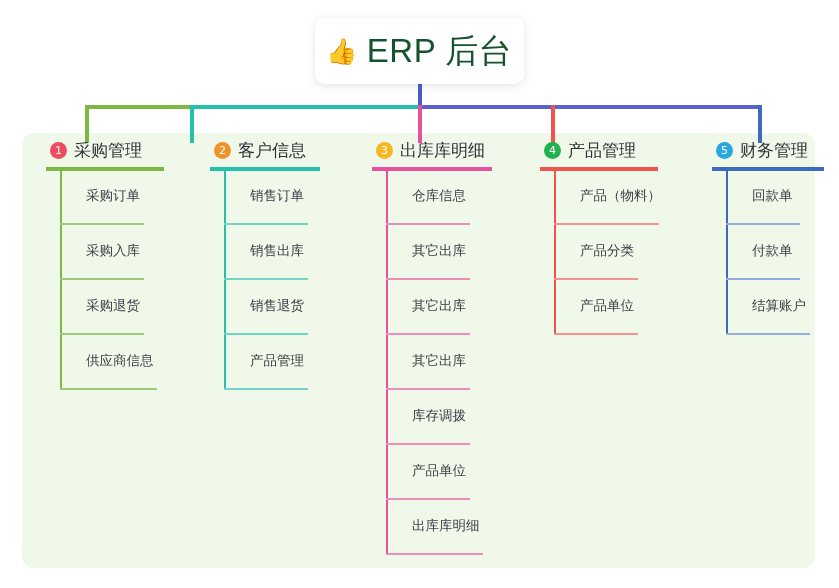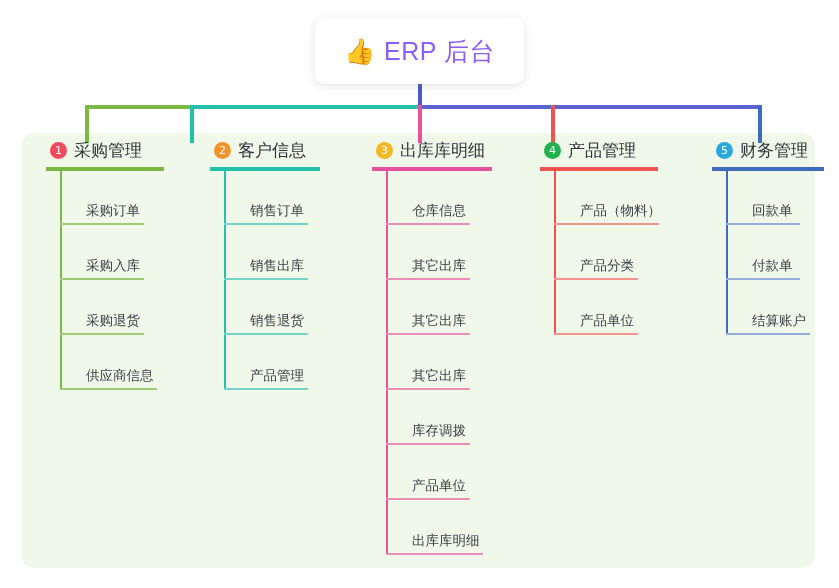--- a/index.html
+++ b/index.html
@@ -30,22 +30,22 @@
     justify-content: center;
     gap: 9px;
     z-index: 5;
   }
   #root-node .root-emoji {
     font-size: 25px;
     line-height: 1;
     display: inline-block;
   }
   #root-node .root-label {
-    font-size: 25px;
-    color: #8b5cf6;
+    font-size: 33px;
+    color: #14532d;
     letter-spacing: 0.5px;
     white-space: nowrap;
   }
 
   
   .conn {
     position: absolute;
     z-index: 2;
   }
   #trunk-vertical {
@@ -132,21 +132,21 @@
     top: 38px;
   }
   .item {
     position: relative;
     height: 55px;
     box-sizing: border-box;
   }
   .item-label {
     position: absolute;
     left: 26px;
-    top: 31px;
+    top: 16px;
     font-size: 13.5px;
     color: #3a3f45;
     white-space: nowrap;
   }
   .item-rule {
     position: absolute;
     left: 0;
     top: 52px;
     height: 2px;
   }

